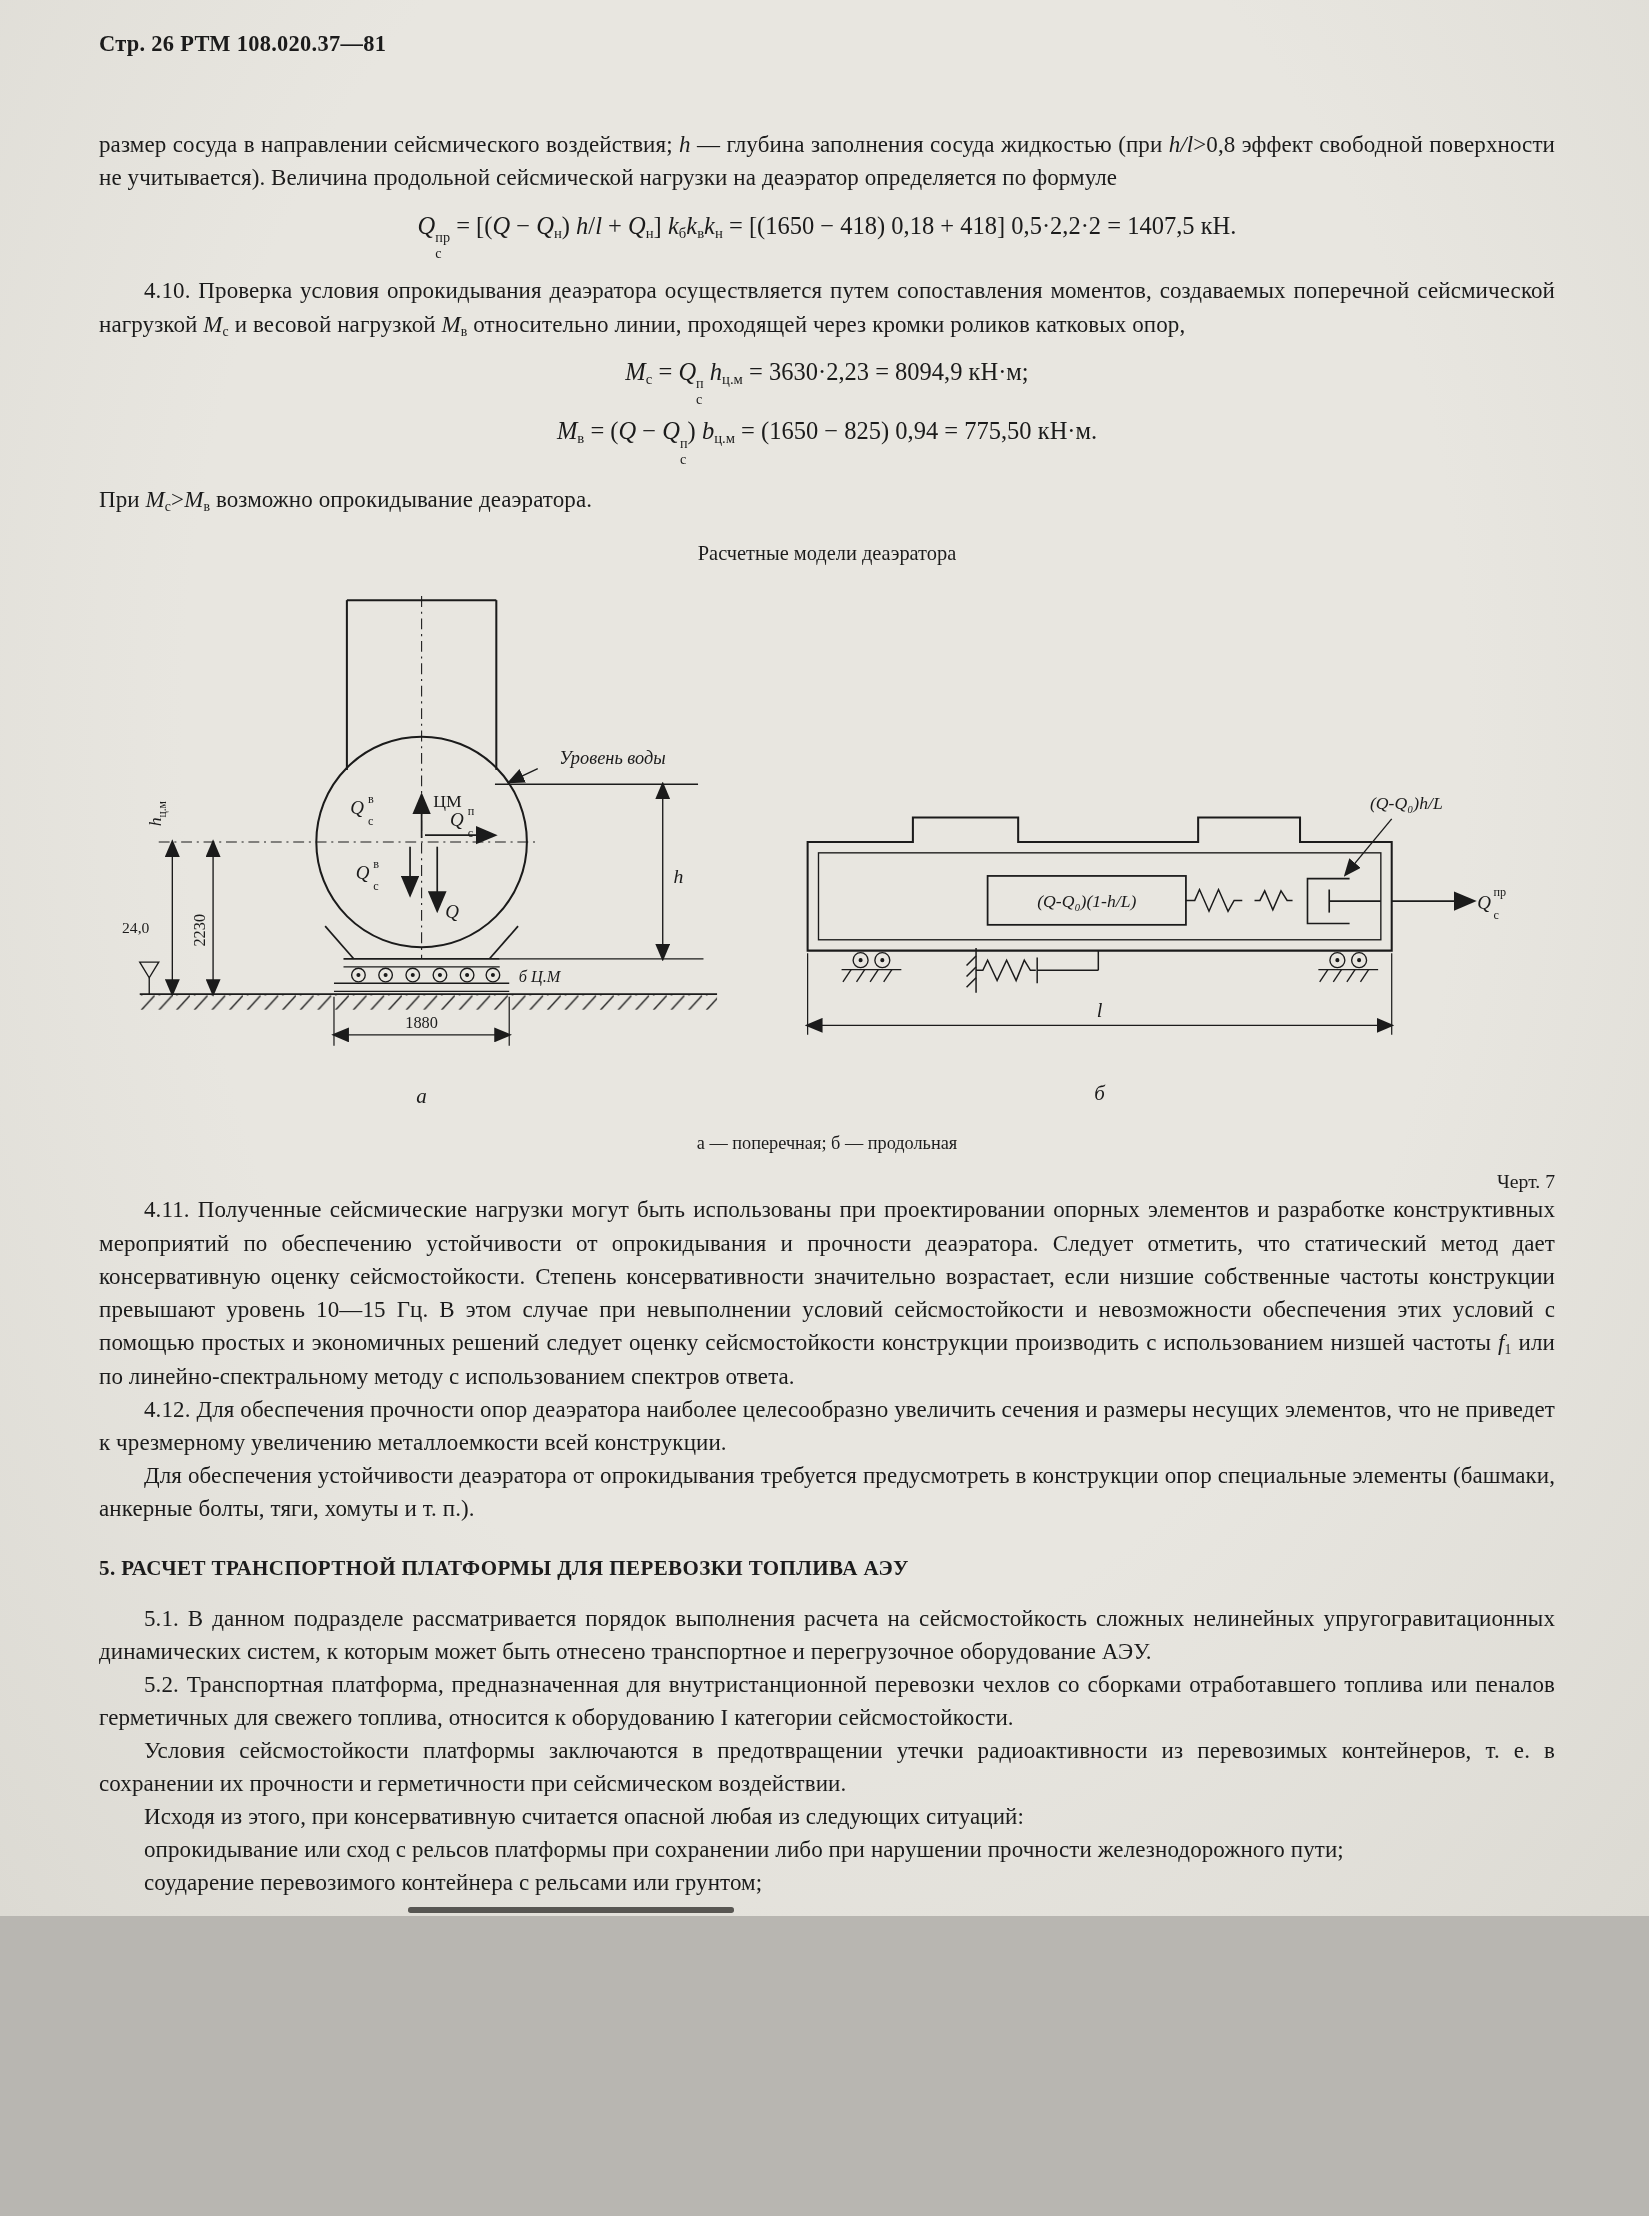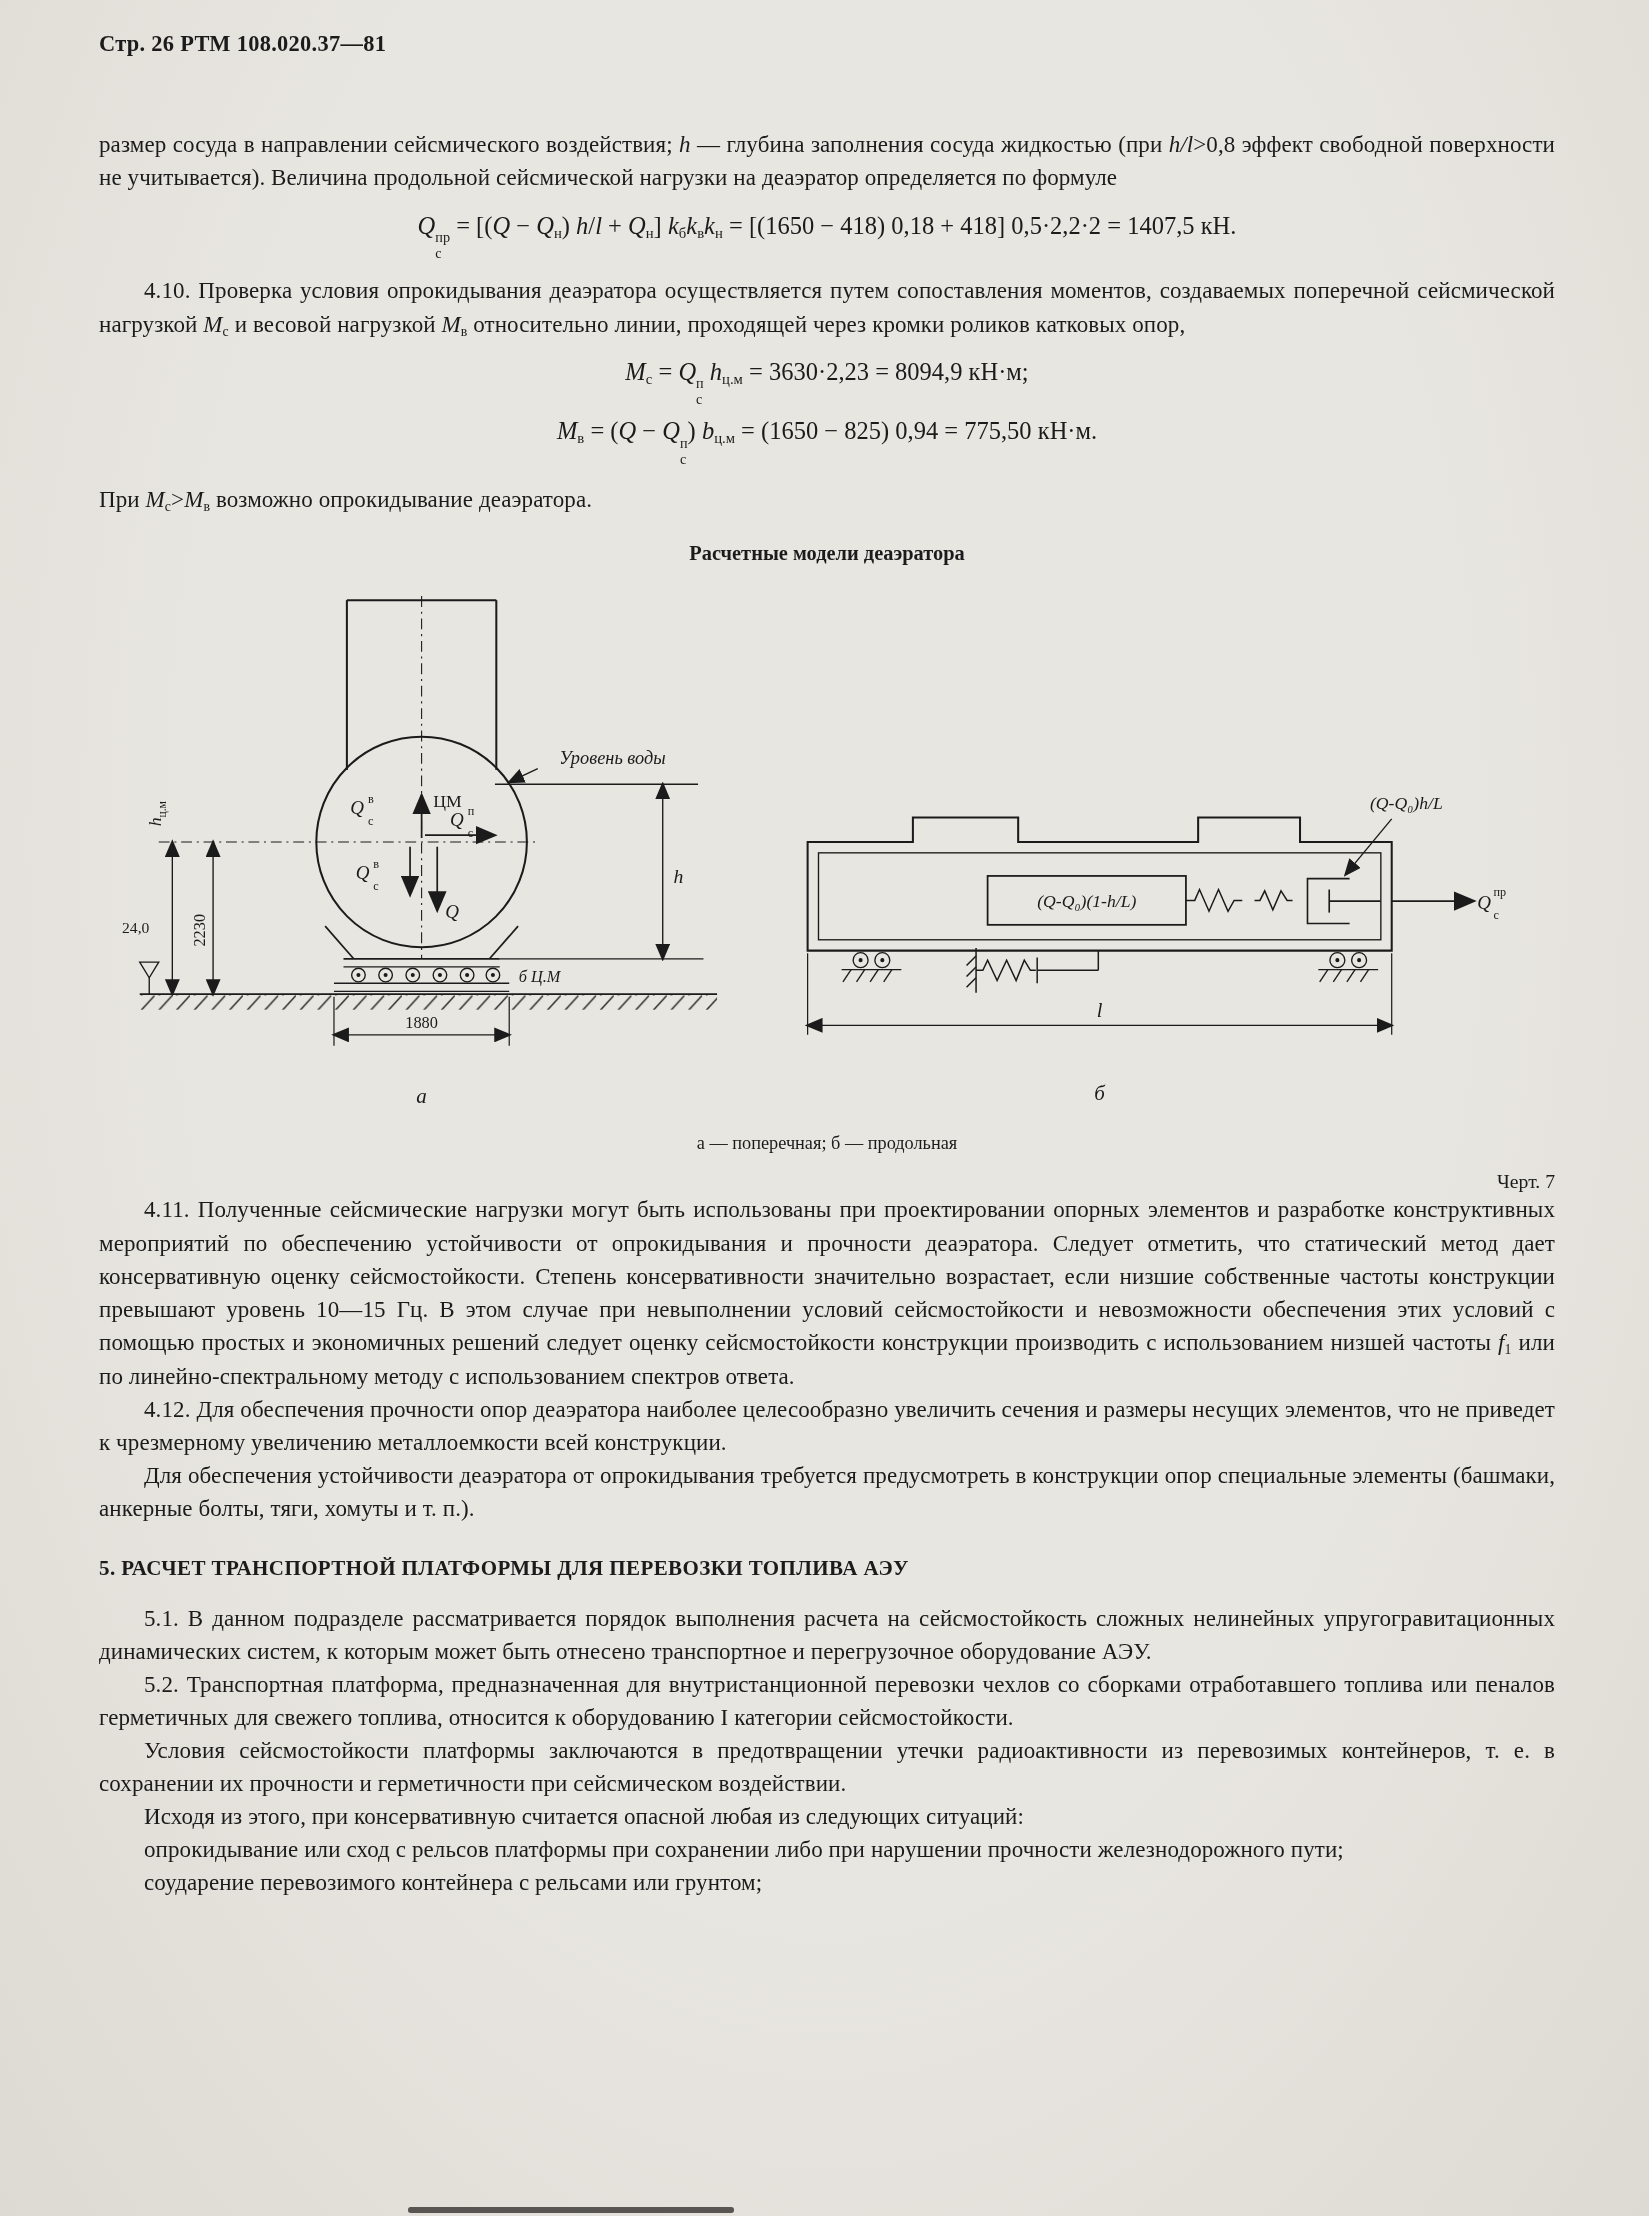--- a/index.html
+++ b/index.html
@@ -1,18 +1,18 @@
 <!DOCTYPE html>
 <html style="font-size:11px"><head>
 <meta charset="utf-8">
 <style>
   html,body{margin:0;padding:0;background:#b8b6b1;}
   .page{
     position:relative;
-    width:1650px;height:2216px;
+    width:1650px;height:1916px;
     background:radial-gradient(ellipse at 50% 38%, #e8e6e0 55%, #dcdad3 100%);
     color:#1b1b1b;
     font-family:"Liberation Serif", serif;
     box-sizing:border-box;
     padding:31px 95px 20.4px 99px;
     overflow:hidden;
   }
   .hdr{font-weight:bold;font-size:22.4px;margin-bottom:71px;letter-spacing:0.3px;}
   p.body{
     font-size:23px;line-height:1.44;text-align:justify;margin:0;
@@ -21,21 +21,21 @@
   .ind{text-indent:45px;}
   .it{font-style:italic;}
   .sb{font-size:.6em;vertical-align:-.28em;}
   .ss{display:inline-flex;flex-direction:column;font-size:.58em;line-height:1.12;vertical-align:-.6em;text-align:left;}
   .ss span{display:block;}
   .formula{text-align:center;font-size:24.5px;color:#1b1b1b;}
   .formula-q{margin:17.7px 0 12.2px;}
   .formula-m1{margin:16.3px 0 2.7px;}
   .formula-m2{margin:9.5px 0 15px;}
   .fig{margin-top:26px;}
-  .fig-title{text-align:center;font-weight:bold;font-size:20.4px;margin:0 0 27px;}
+  .fig-title{text-align:center;font-weight:normal;font-size:20.4px;margin:0 0 27px;}
   .fig-row{display:flex;align-items:flex-end;justify-content:space-between;padding:0 41px 0 20.4px;}
   .fig-cap{text-align:center;font-size:18.3px;margin-top:17.7px;}
   .fig-num{text-align:right;font-size:19.7px;margin-top:16.3px;}
   .mt1{margin-top:34px;}
   .mt2{margin-top:4.1px;}
   .sec-title{text-align:left;font-weight:bold;font-size:21px;margin:31px 0 20.4px;letter-spacing:0.4px;font-family:"Liberation Serif", serif;}
   svg text{fill:#1b1b1b;font-family:"Liberation Serif", serif;}
   .artifact{position:absolute;left:408px;bottom:3.4px;width:326px;height:6.1px;background:#34332f;border-radius:2.7px;opacity:.8;}
 </style>
 </head>

